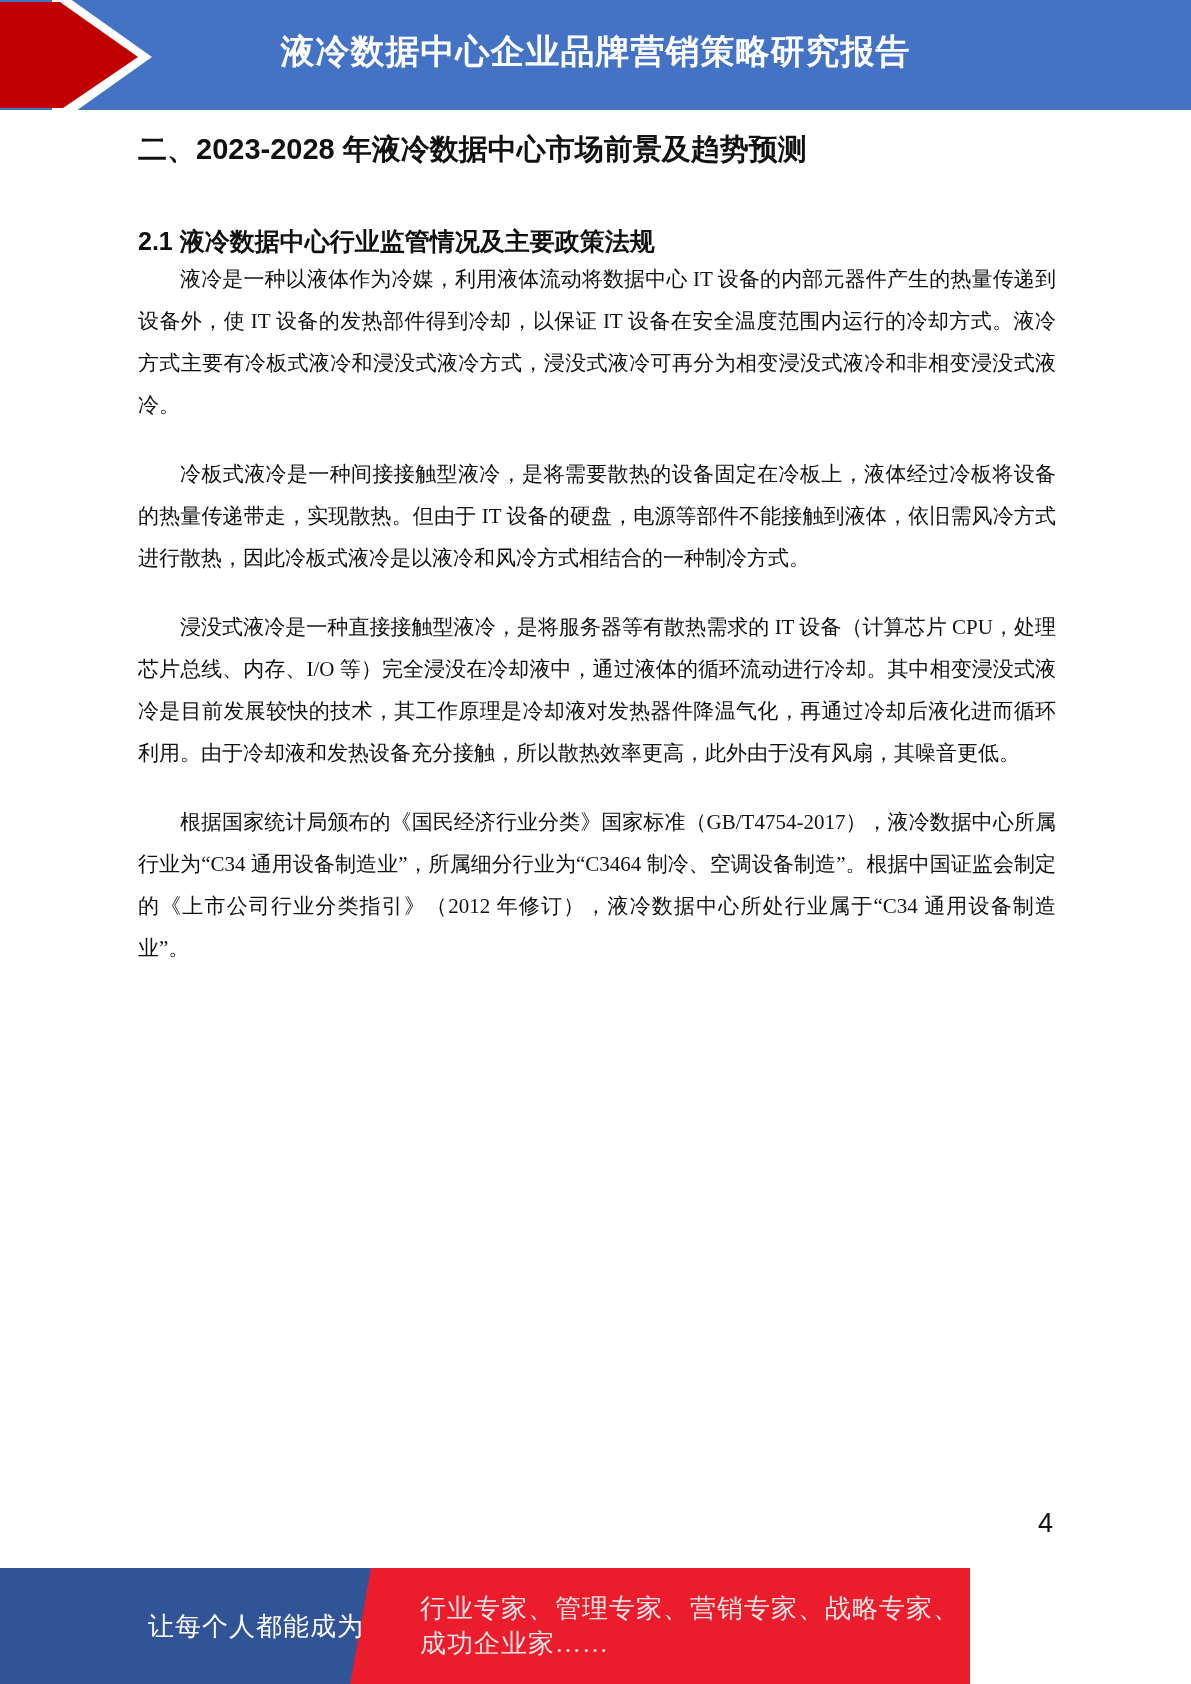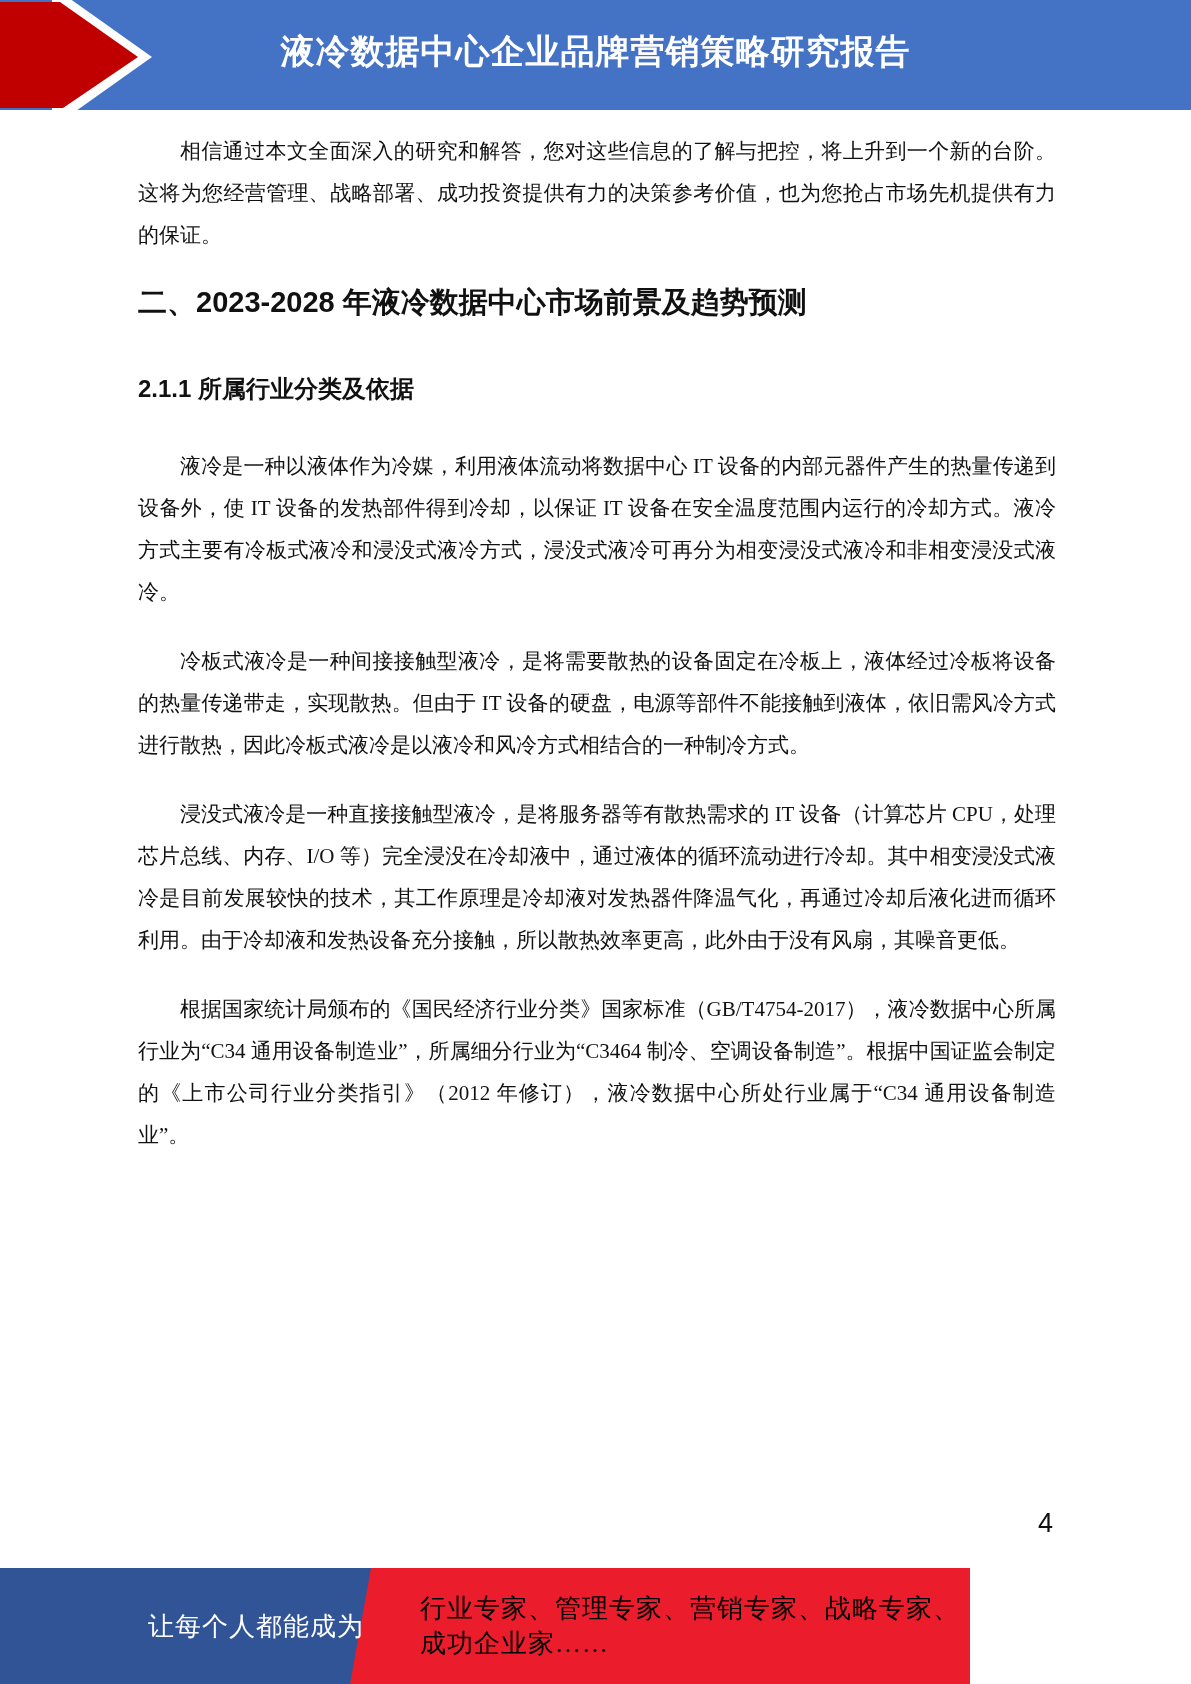--- a/index.html
+++ b/index.html
@@ -127,42 +127,41 @@
     font-size: 26px;
     letter-spacing: 1px;
   }
   .footer-right-text {
     position: absolute;
     left: 420px;
     top: 0;
     height: 116px;
     display: flex;
     align-items: center;
-    color: #000000;
+    color: #e5e5e5;
     font-size: 26px;
     letter-spacing: 1px;
   }
 </style>
 </head>
 <body>
 
 <div class="header-banner">
   <svg class="header-chevron" viewBox="0 0 175 110" preserveAspectRatio="none">
     <polygon points="52,-14 152,57 52,128" fill="#ffffff"></polygon>
     <polygon points="0,2 60,2 138,57 63,108 0,108" fill="#C00000"></polygon>
   </svg>
   <div class="header-title">液冷数据中心企业品牌营销策略研究报告</div>
 </div>
 
 <div class="content">
   <div class="content-inner">
-    <p class="para para-first">相信通过本文全面深入的研究和解答，您对这些信息的了解与把控，将上升到一个新的台阶。这将为您经营管理、战略部署、成功投资提供有力的决策参考价值，也为您抢占市场先机提供有力的保证。</p>
 
     <div class="h1">二、2023-2028 年液冷数据中心市场前景及趋势预测</div>
-    <div class="h3">2.1.1 所属行业分类及依据</div>
+    <div class="h2">2.1 液冷数据中心行业监管情况及主要政策法规</div>
 
     <p class="para">液冷是一种以液体作为冷媒，利用液体流动将数据中心 IT 设备的内部元器件产生的热量传递到设备外，使 IT 设备的发热部件得到冷却，以保证 IT 设备在安全温度范围内运行的冷却方式。液冷方式主要有冷板式液冷和浸没式液冷方式，浸没式液冷可再分为相变浸没式液冷和非相变浸没式液冷。</p>
     <p class="para">冷板式液冷是一种间接接触型液冷，是将需要散热的设备固定在冷板上，液体经过冷板将设备的热量传递带走，实现散热。但由于 IT 设备的硬盘，电源等部件不能接触到液体，依旧需风冷方式进行散热，因此冷板式液冷是以液冷和风冷方式相结合的一种制冷方式。</p>
     <p class="para">浸没式液冷是一种直接接触型液冷，是将服务器等有散热需求的 IT 设备（计算芯片 CPU，处理芯片总线、内存、I/O 等）完全浸没在冷却液中，通过液体的循环流动进行冷却。其中相变浸没式液冷是目前发展较快的技术，其工作原理是冷却液对发热器件降温气化，再通过冷却后液化进而循环利用。由于冷却液和发热设备充分接触，所以散热效率更高，此外由于没有风扇，其噪音更低。</p>
     <p class="para">根据国家统计局颁布的《国民经济行业分类》国家标准（GB/T4754-2017），液冷数据中心所属行业为“C34 通用设备制造业”，所属细分行业为“C3464 制冷、空调设备制造”。根据中国证监会制定的《上市公司行业分类指引》（2012 年修订），液冷数据中心所处行业属于“C34 通用设备制造业”。</p>
   </div>
 </div>
 
 <div class="page-number">4</div>
 

